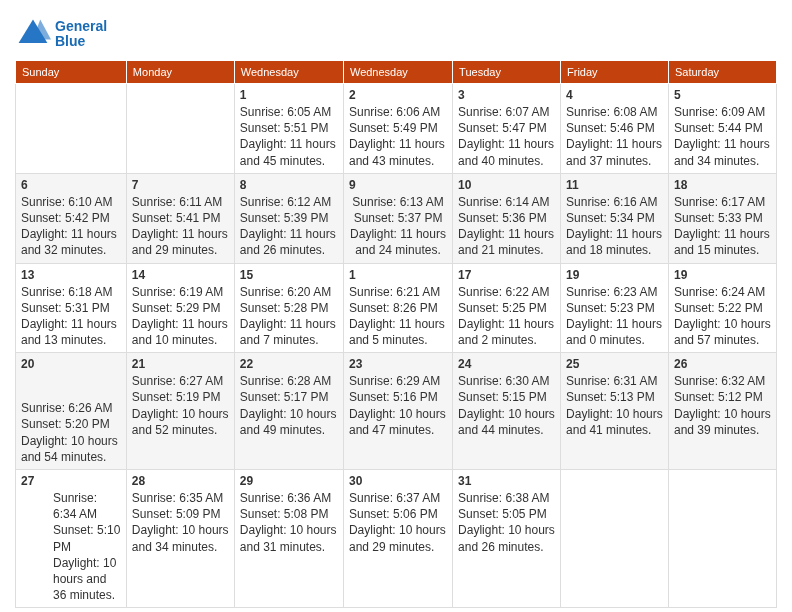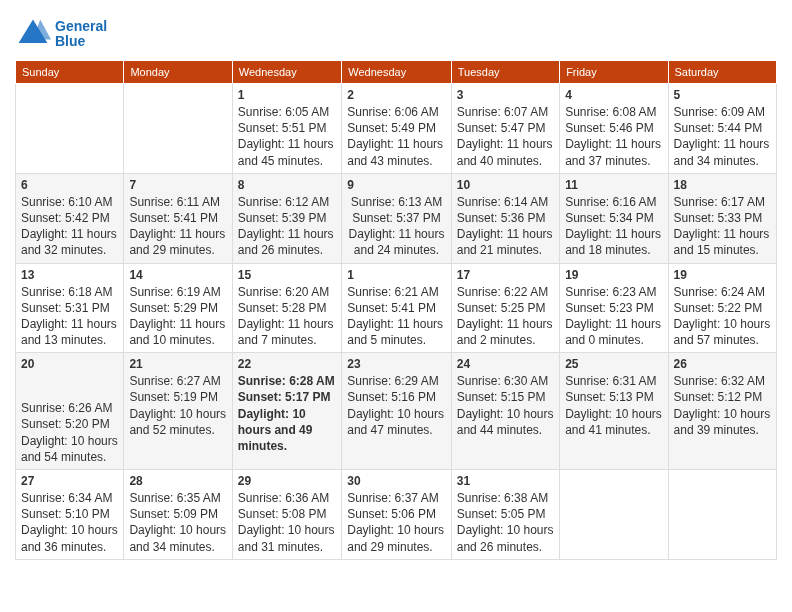--- a/index.html
+++ b/index.html
@@ -231,21 +231,21 @@
           </td>
           <td>
             <span class="day-number">15</span>
             <div class="day-info" style="white-space: pre-line;">Sunrise: 6:20 AM
 Sunset: 5:28 PM
 Daylight: 11 hours and 7 minutes.</div>
           </td>
           <td>
             <span class="day-number">1</span>
             <div class="day-info" style="white-space: pre-line;">Sunrise: 6:21 AM
-Sunset: 5:41 PM
+Sunset: 8:26 PM
 Daylight: 11 hours and 5 minutes.</div>
           </td>
           <td>
             <span class="day-number">17</span>
             <div class="day-info" style="white-space: pre-line;">Sunrise: 6:22 AM
 Sunset: 5:25 PM
 Daylight: 11 hours and 2 minutes.</div>
           </td>
           <td>
             <span class="day-number">19</span>
@@ -268,21 +268,21 @@
 Daylight: 10 hours and 54 minutes.</div>
           </td>
           <td>
             <span class="day-number">21</span>
             <div class="day-info" style="white-space: pre-line;">Sunrise: 6:27 AM
 Sunset: 5:19 PM
 Daylight: 10 hours and 52 minutes.</div>
           </td>
           <td>
             <span class="day-number">22</span>
-            <div class="day-info" style="white-space: pre-line; font-weight: bold;">Sunrise: 6:28 AM
+            <div class="day-info" style="white-space: pre-line;">Sunrise: 6:28 AM
 Sunset: 5:17 PM
 Daylight: 10 hours and 49 minutes.</div>
           </td>
           <td>
             <span class="day-number">23</span>
             <div class="day-info" style="white-space: pre-line;">Sunrise: 6:29 AM
 Sunset: 5:16 PM
 Daylight: 10 hours and 47 minutes.</div>
           </td>
           <td>
@@ -300,21 +300,21 @@
           <td>
             <span class="day-number">26</span>
             <div class="day-info" style="white-space: pre-line;">Sunrise: 6:32 AM
 Sunset: 5:12 PM
 Daylight: 10 hours and 39 minutes.</div>
           </td>
         </tr>
         <tr>
           <td>
             <span class="day-number">27</span>
-            <div class="day-info" style="white-space: pre-line;">Sunrise: 6:34 AM
+            <div class="day-info" style="white-space: pre-line; margin-left: 32px;">Sunrise: 6:34 AM
 Sunset: 5:10 PM
 Daylight: 10 hours and 36 minutes.</div>
           </td>
           <td>
             <span class="day-number">28</span>
             <div class="day-info" style="white-space: pre-line;">Sunrise: 6:35 AM
 Sunset: 5:09 PM
 Daylight: 10 hours and 34 minutes.</div>
           </td>
           <td>

